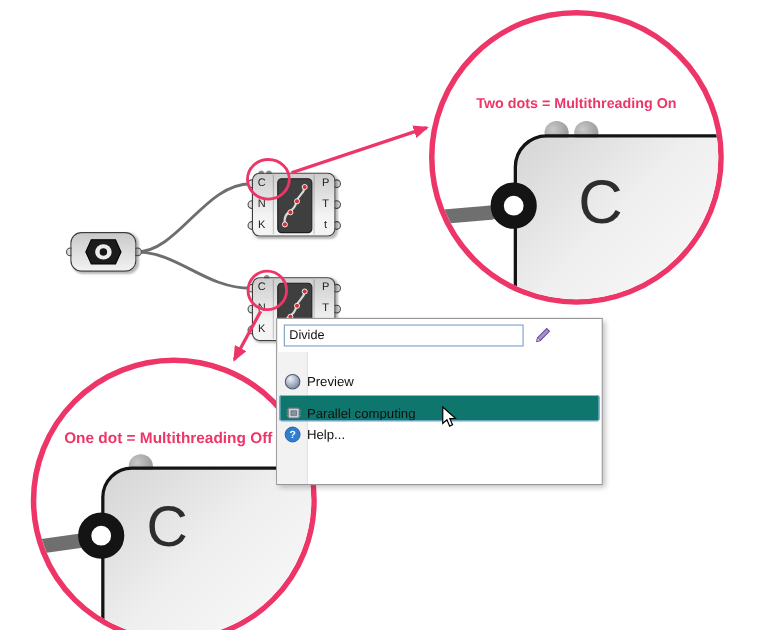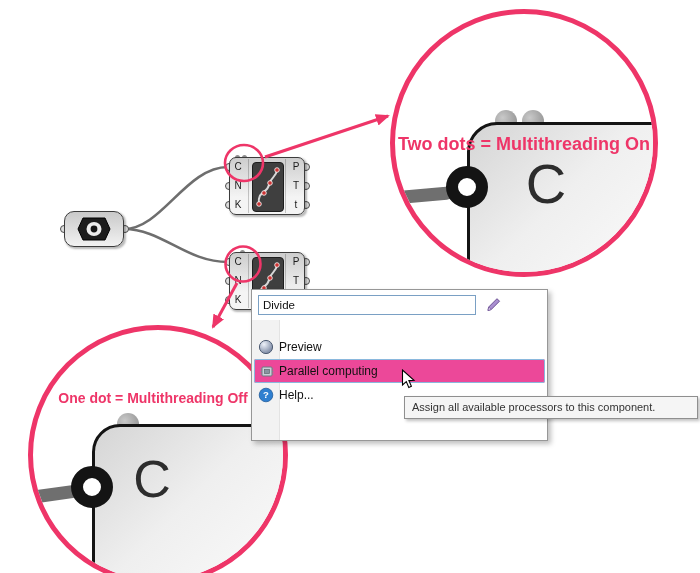--- a/index.html
+++ b/index.html
@@ -32,21 +32,21 @@
                  box-shadow:1.5px 1.5px 2px rgba(0,0,0,.28); z-index:1; box-sizing:border-box;
                  display:flex; align-items:center; justify-content:center; }
   .source-comp .jack.in { top:14px; } .source-comp .jack.out { left:56.5px; top:14px; }
 
   
   .callout { position:absolute; border:5px solid #ee3568; border-radius:50%; background:#fff;
              overflow:hidden; box-sizing:border-box; z-index:5; }
   .callout-top    { left:390px; top:9px;  width:268px; height:268px; }
   .callout-bottom { left:28px; top:325px; width:260px; height:260px; }
   .callout-title { position:absolute; left:0; right:0; text-align:center; font-weight:bold; color:#ee3568; z-index:5; }
-  .callout-top .callout-title    { top:72px; font-size:18px;margin-top:48px; }
+  .callout-top .callout-title    { top:72px; font-size:13px; }
   .callout-bottom .callout-title { top:60px; font-size:14px; padding-right:10px; }
 
   .zoom-rect { position:absolute; border:3.5px solid #141414;
                background:linear-gradient(135deg,#d5d5d5,#efefef 45%,#fcfcfc);
                box-sizing:border-box; z-index:2; }
   .callout-top .zoom-rect    { left:72px; top:108px; width:200px; height:175px; border-top-left-radius:30px; }
   .callout-bottom .zoom-rect { left:59px; top:94px;  width:206px; height:180px; border-top-left-radius:28px; }
 
   .zoom-dot { position:absolute; width:22px; height:22px; border-radius:50%;
               background:radial-gradient(circle at 35% 35%, #c9c9c9, #878787); z-index:1; }
@@ -60,21 +60,21 @@
   
   .context-menu { position:absolute; left:251px; top:289px; width:297px; height:152px; background:#fff;
                   border:1px solid #979797; box-shadow:3px 3px 5px rgba(0,0,0,.25); z-index:7; box-sizing:border-box; }
   .name-input { position:absolute; left:6px; top:5px; width:218px; height:20px; border:1px solid #7aa0c4;
                 font-size:11.5px; padding:0 4px; box-sizing:border-box; color:#111; }
   .rename-btn { position:absolute; left:229px; top:4px; width:23px; height:22px; border:none; background:transparent; padding:0; }
   .menu-gutter { position:absolute; left:0; top:30px; width:27px; height:120px; background:#f2f2f2; border-right:1px solid #e3e3e3; }
   .menu-items { position:absolute; left:0; top:30px; right:0;margin-top:15px; }
   .menu-item { position:relative; height:24px; display:flex; align-items:center; font-size:12px; color:#111; cursor:default; }
   .menu-item .mi-icon { width:27px; display:flex; justify-content:center; flex:0 0 27px; }
-  .menu-item.selected { background:#ec4899; outline:1px solid #8ab8dd; outline-offset:-1px; border-radius:2px; margin:0 2px; }
+  .menu-item.selected { background:#0f766e; outline:1px solid #8ab8dd; outline-offset:-1px; border-radius:2px; margin:0 2px;align-items:flex-end; }
   .menu-item.selected .mi-icon { flex:0 0 25px; width:25px; }
 
   .tooltip { position:absolute; left:404px; top:396px; width:294px; height:23px; background:#f5f5f5;
              border:1px solid #8f8f8f; box-shadow:2px 2px 3px rgba(0,0,0,.25); font-size:11px; color:#333;
              line-height:21px; padding:0 7px; box-sizing:border-box; white-space:nowrap; z-index:8; }
 
   .cursor { position:absolute; left:401px; top:369px; z-index:9; }
 </style>
 </head>
 <body>
@@ -238,21 +238,20 @@
             <circle cx="8" cy="8" r="6.8" fill="#2f7fd0" stroke="#1f5c9c" stroke-width="0.8"></circle>
             <text x="8" y="11.4" text-anchor="middle" font-size="9.5" font-weight="bold" fill="#ffffff" font-family="Liberation Sans, sans-serif">?</text>
           </svg>
         </span>
         <span>Help...</span>
       </div>
 
     </div>
   </div>
 
-  <div class="tooltip">Assign all available processors to this component.</div>
 
   <div class="cursor">
     <svg width="15" height="21" viewBox="0 0 15 21">
       <path d="M1.5,1 L1.5,16 L5.3,12.6 L7.8,18.4 L10.4,17.2 L7.9,11.6 L13,11.3 Z" fill="#ffffff" stroke="#000000" stroke-width="1.1"></path>
     </svg>
   </div>
 
 </div>
 
 </body></html>

